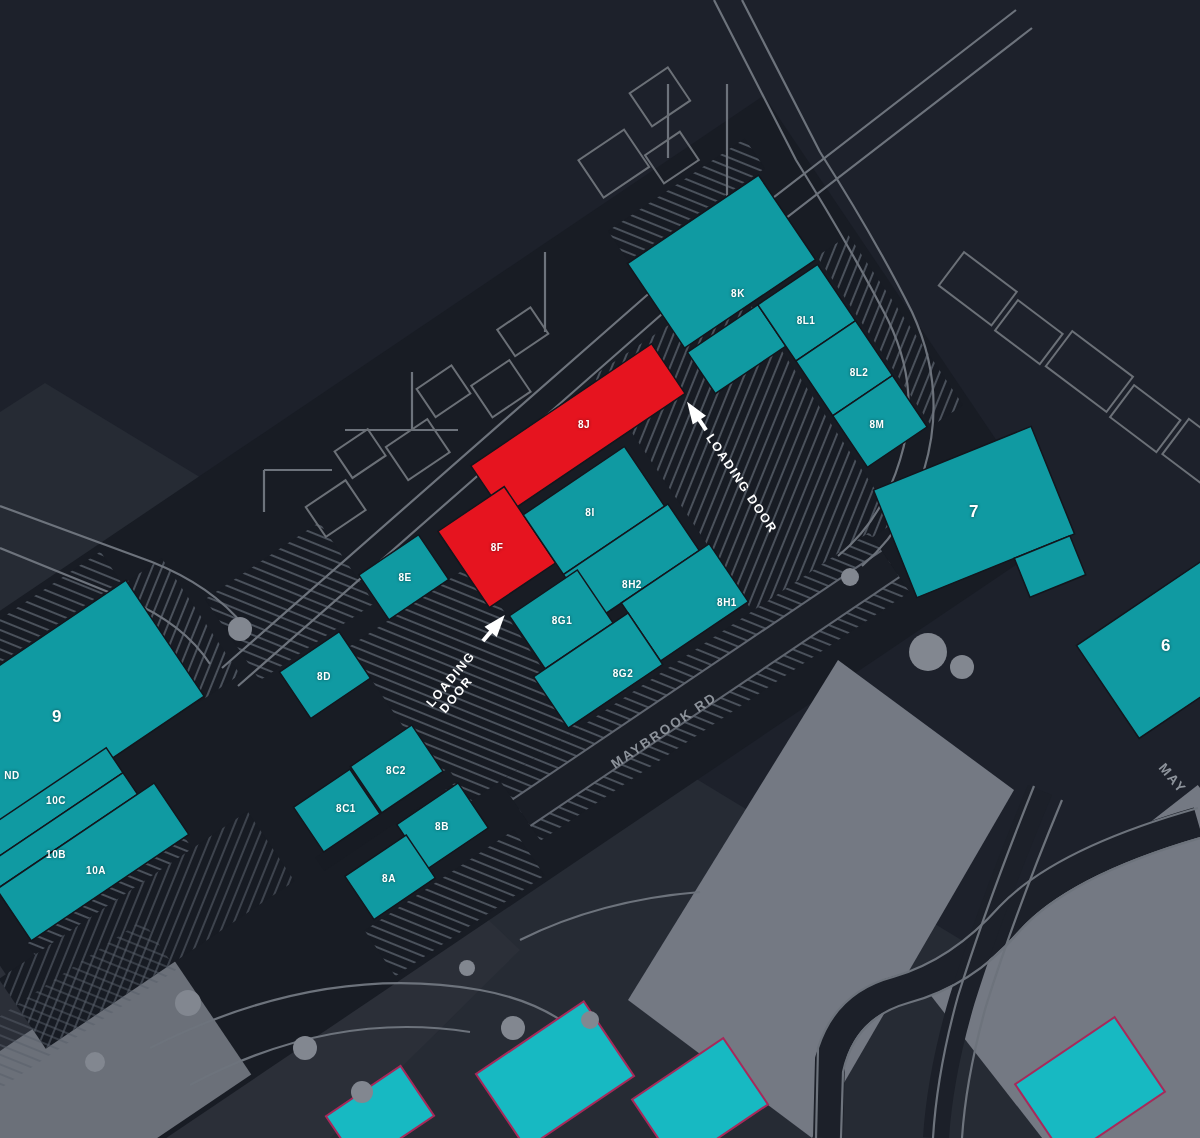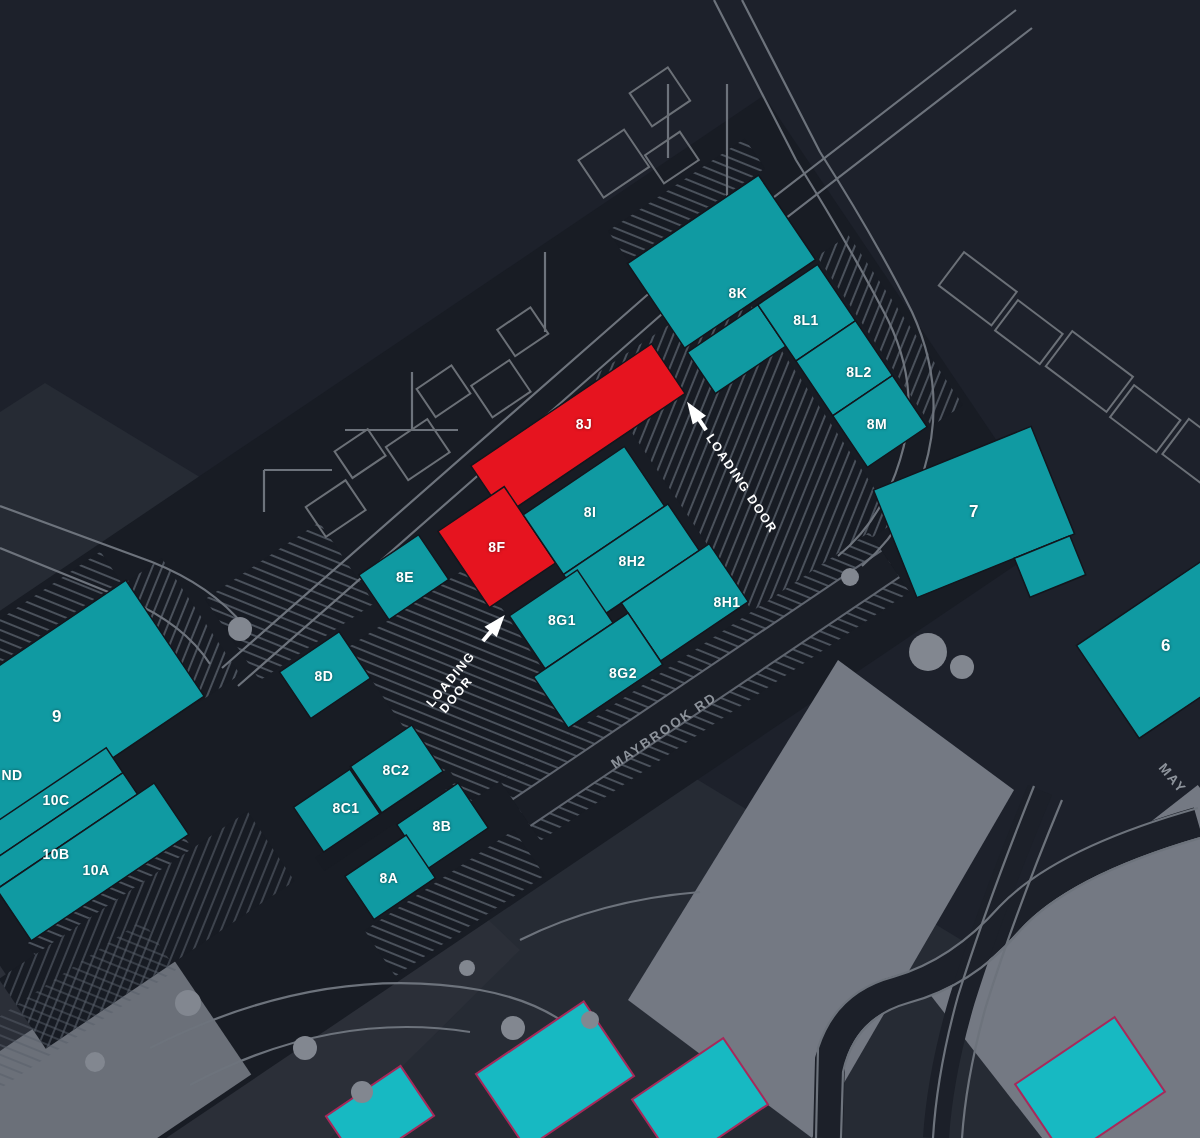--- a/index.html
+++ b/index.html
@@ -1,20 +1,20 @@
 <!DOCTYPE html>
 <html><head>
 <meta charset="utf-8">
 <style>
   html,body{margin:0;padding:0;background:#1d212b;}
   #stage{position:relative;width:1200px;height:1138px;overflow:hidden;
          font-family:"Liberation Sans",sans-serif;background:#1d212b;}
   #map-svg{position:absolute;left:0;top:0;}
   .unit-label{position:absolute;transform:translate(-50%,-50%);color:#fff;
-              font-weight:bold;font-size:14px;letter-spacing:.5px;white-space:nowrap;
+              font-weight:bold;font-size:10px;letter-spacing:.5px;white-space:nowrap;
               text-shadow:0 0 3px rgba(0,0,0,.55);pointer-events:auto;}
   .unit-label.big{font-size:17px;}
   .svgtext{font-family:"Liberation Sans",sans-serif;font-weight:bold;}
 </style>
 </head>
 <body>
 
 <div id="stage">
 <svg id="map-svg" width="1200" height="1138" viewBox="0 0 1200 1138">
   <defs>
@@ -230,21 +230,21 @@
     <circle cx="95" cy="1062" r="10"></circle>
   </g>
 </svg>
 
 <div class="unit-label" style="left:738px;top:293px;">8K</div>
 <div class="unit-label" style="left:806px;top:320px;">8L1</div>
 <div class="unit-label" style="left:843px;top:372px;padding-left:32px;">8L2</div>
 <div class="unit-label" style="left:877px;top:424px;">8M</div>
 <div class="unit-label" style="left:584px;top:424px;">8J</div>
 <div class="unit-label" style="left:590px;top:512px;">8I</div>
-<div class="unit-label" style="left:632px;top:561px;">8H2</div>
+<div class="unit-label" style="left:632px;top:584px;">8H2</div>
 <div class="unit-label" style="left:683px;top:602px;margin-left:44px;">8H1</div>
 <div class="unit-label" style="left:562px;top:620px;">8G1</div>
 <div class="unit-label" style="left:597px;top:673px;margin-left:26px;">8G2</div>
 <div class="unit-label" style="left:497px;top:547px;">8F</div>
 <div class="unit-label" style="left:405px;top:577px;">8E</div>
 <div class="unit-label" style="left:324px;top:676px;">8D</div>
 <div class="unit-label" style="left:396px;top:770px;">8C2</div>
 <div class="unit-label" style="left:346px;top:808px;">8C1</div>
 <div class="unit-label" style="left:442px;top:826px;">8B</div>
 <div class="unit-label" style="left:389px;top:878px;">8A</div>

